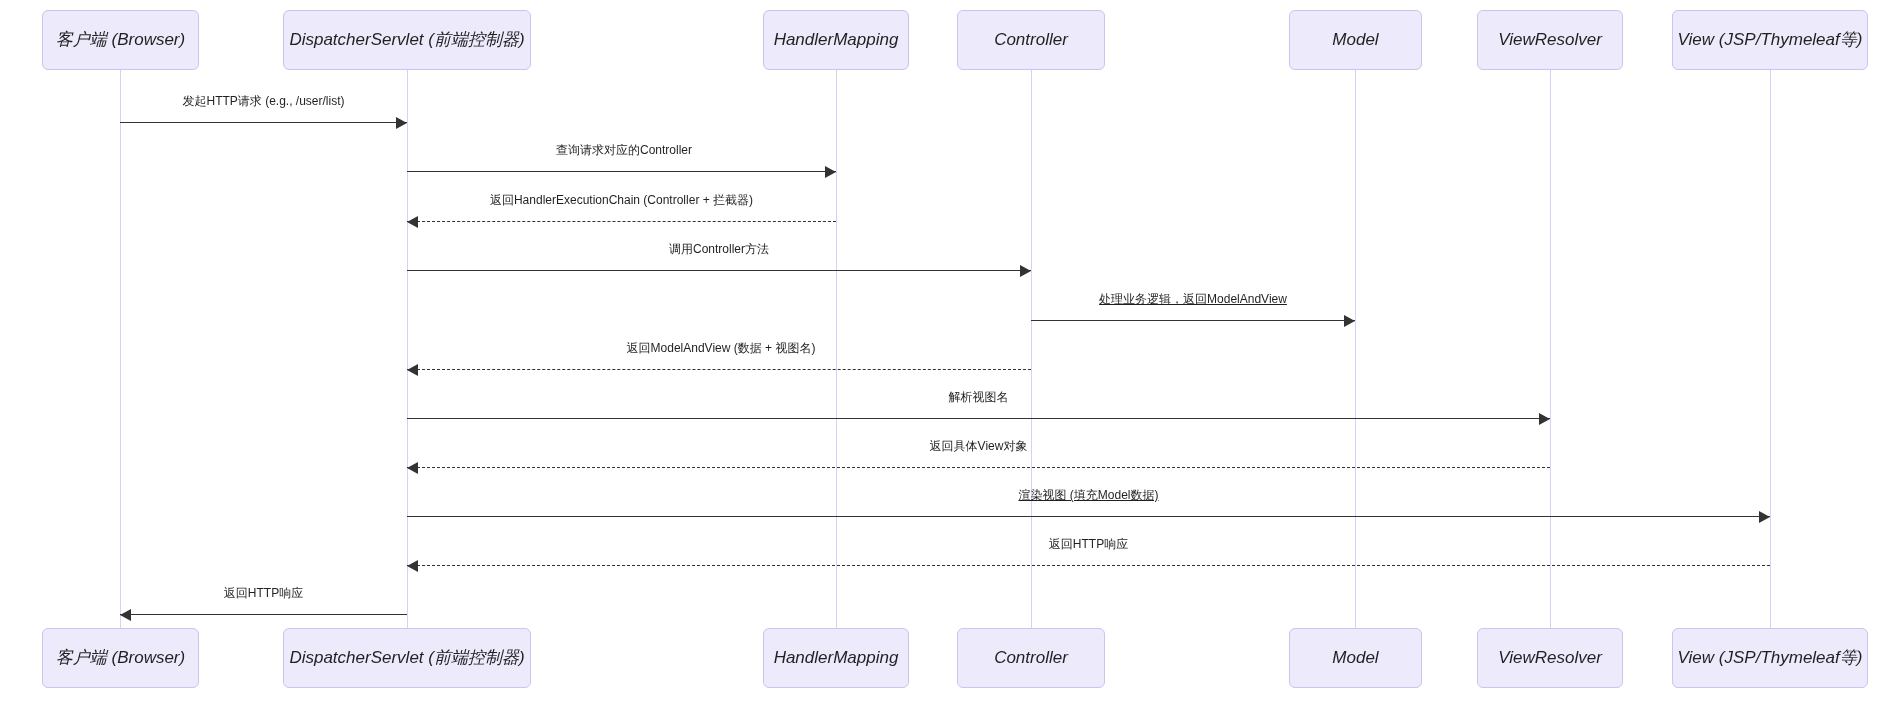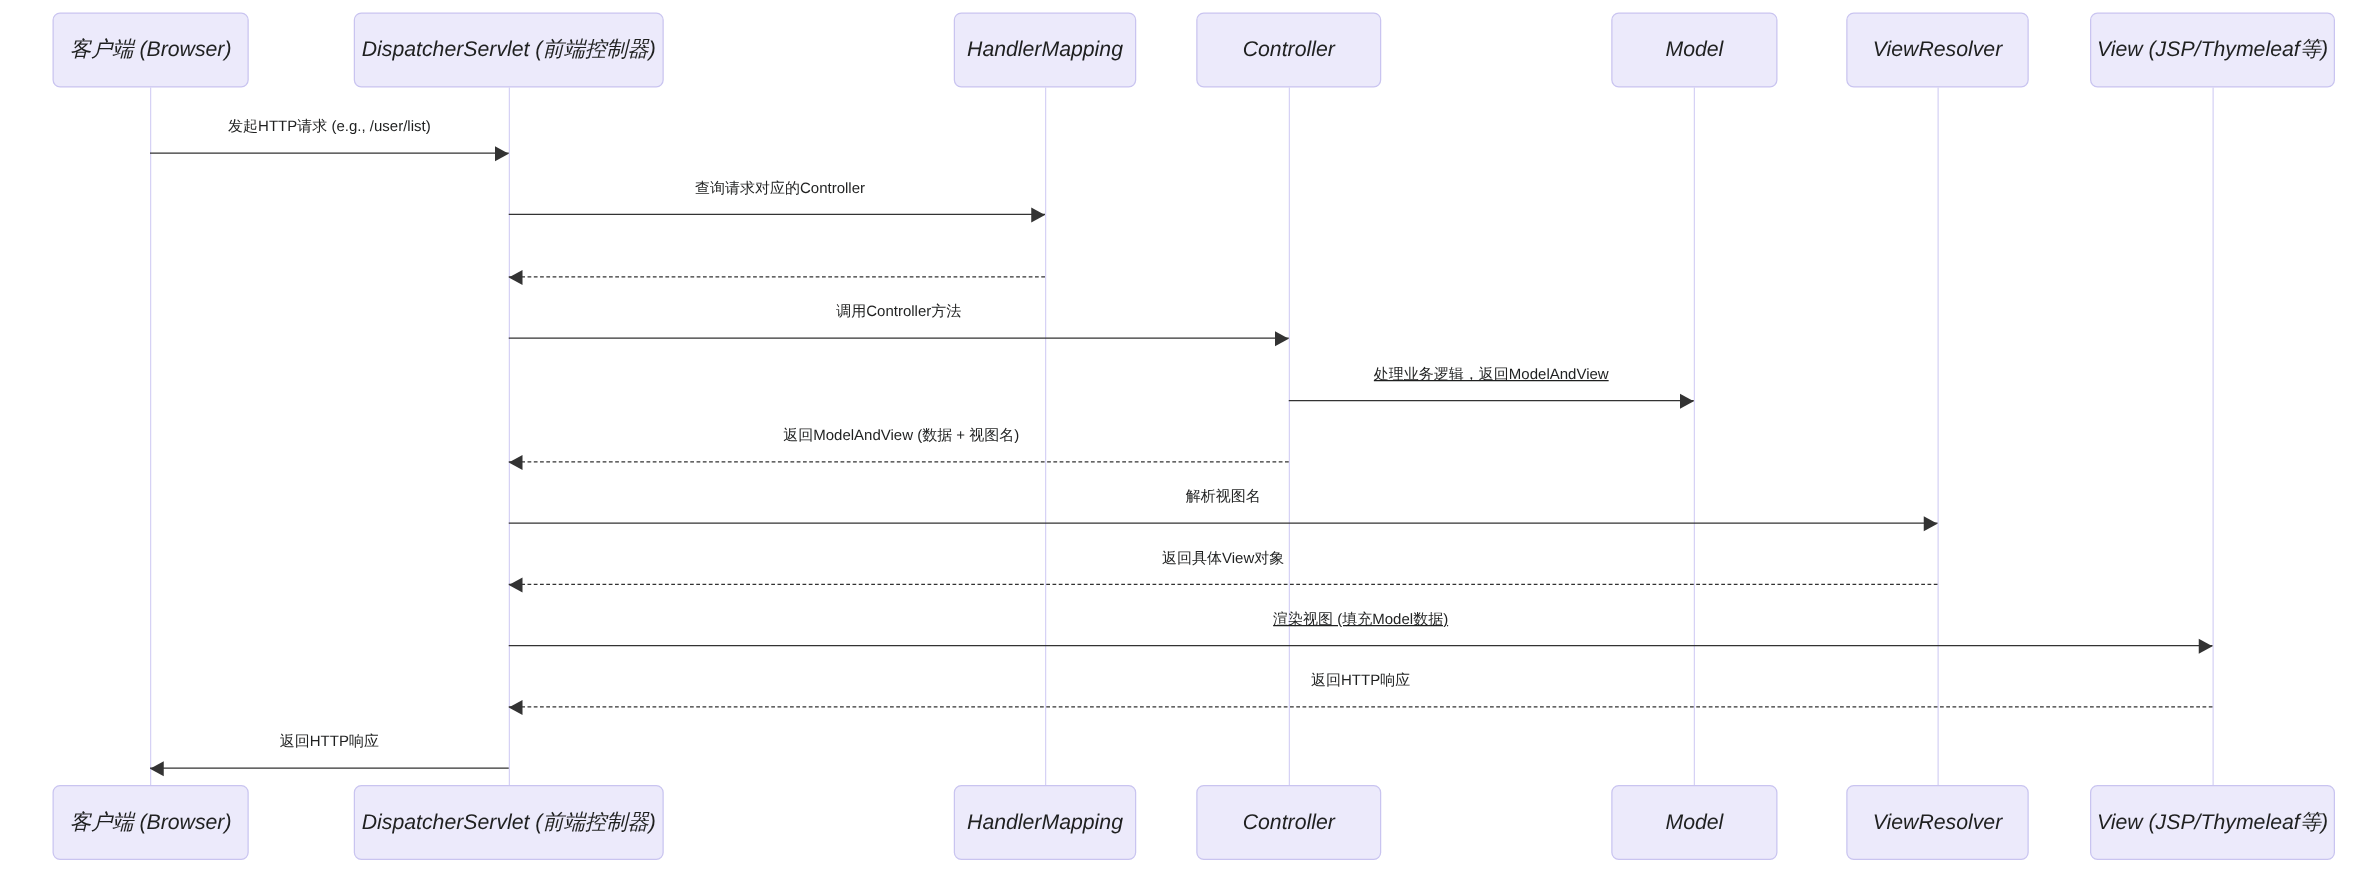--- a/index.html
+++ b/index.html
@@ -122,20 +122,21 @@
       <span class="participant-label">View (JSP/Thymeleaf等)</span>
     </div>
     <div class="msg-line" style="left: 120px; top: 122px; width: 287px;"></div>
     <div class="arrow-head right" style="top: 117px; left: 396px;"></div>
     <div class="msg-label" style="left: 263.5px; top: 94px;">发起HTTP请求 (e.g., /user/list)</div>
     <div class="msg-line" style="left: 407px; top: 171px; width: 429px;"></div>
     <div class="arrow-head right" style="top: 166px; left: 825px;"></div>
     <div class="msg-label" style="left: 624px; top: 143px;">查询请求对应的Controller</div>
     <div class="msg-line dashed" style="left: 407px; top: 221px; width: 429px;"></div>
     <div class="arrow-head left" style="top: 216px; left: 407px;"></div>
+    <div class="msg-label" style="left: 621.5px; top: 193px;">返回HandlerExecutionChain (Controller + 拦截器)</div>
     <div class="msg-line" style="left: 407px; top: 270px; width: 624px;"></div>
     <div class="arrow-head right" style="top: 265px; left: 1020px;"></div>
     <div class="msg-label" style="left: 719px; top: 242px;">调用Controller方法</div>
     <div class="msg-line" style="left: 1031px; top: 320px; width: 324px;"></div>
     <div class="arrow-head right" style="top: 315px; left: 1344px;"></div>
     <div class="msg-label" style="left: 1193px; top: 292px; text-decoration: underline;">处理业务逻辑，返回ModelAndView</div>
     <div class="msg-line dashed" style="left: 407px; top: 369px; width: 624px;"></div>
     <div class="arrow-head left" style="top: 364px; left: 407px;"></div>
     <div class="msg-label" style="left: 685px; top: 341px; margin-left: 36px;">返回ModelAndView (数据 + 视图名)</div>
     <div class="msg-line" style="left: 407px; top: 418px; width: 1143px;"></div>

